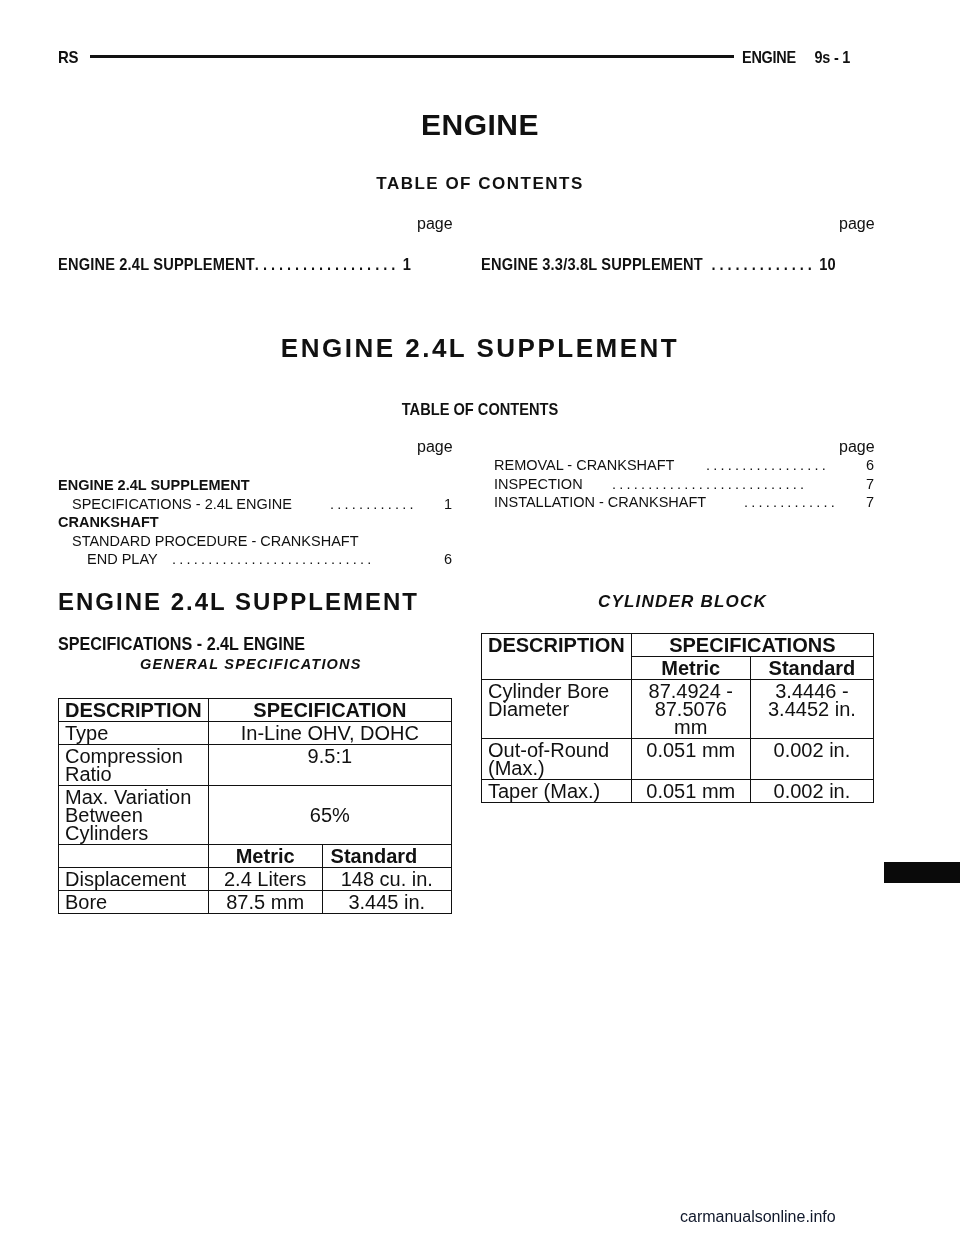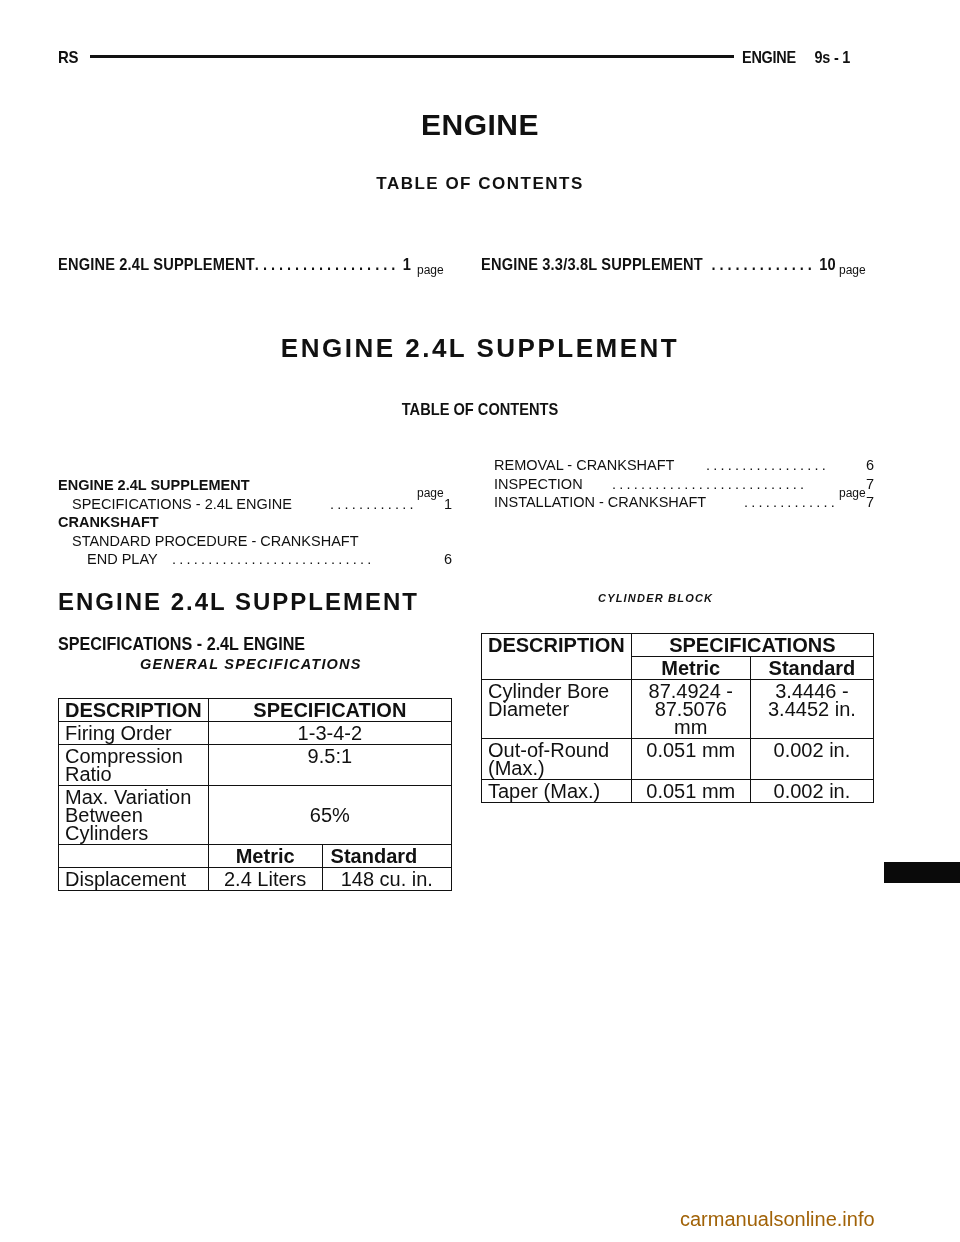--- a/index.html
+++ b/index.html
@@ -7,45 +7,45 @@
   .abs { position:absolute; }
 
   
   .hdr-left { left:58px; top:48px; font-size:17px; font-weight:bold; transform:scaleX(0.88); transform-origin:left; letter-spacing:-0.3px; }
   .hdr-rule { left:90px; top:55px; width:644px; height:3px; background:#111; }
   .hdr-right { left:742px; top:48px; font-size:17px; font-weight:bold; transform:scaleX(0.85); transform-origin:left; letter-spacing:-0.3px; white-space:nowrap; }
   .hdr-right .pg { margin-left:22px; }
 
   .h-main { left:0; width:960px; top:108px; text-align:center; font-size:30px; font-weight:bold; letter-spacing:0.5px; }
   .h-toc { left:0; width:960px; top:174px; text-align:center; font-size:17px; font-weight:bold; letter-spacing:1.5px; }
-  .pagecol { font-size:12px;margin-top:48px; }
+  .pagecol { font-size:16px; }
   .toc-bold { font-size:17px; font-weight:bold; white-space:nowrap; transform:scaleX(0.86); transform-origin:left; letter-spacing:0.2px; }
 
   .h-sup { left:0; width:960px; top:333px; text-align:center; font-size:26px; font-weight:bold; letter-spacing:2.5px; }
   .h-toc2 { left:0; width:960px; top:400px; text-align:center; font-size:17px; font-weight:bold; transform:scaleX(0.86); letter-spacing:0px; }
 
   .toc2 { font-size:14.5px; line-height:18.5px; white-space:nowrap; }
   .toc2 .b { font-weight:bold; }
   .toc2 .row { position:relative; height:18.5px; }
   .toc2 .num { position:absolute; right:0; top:0; }
   .toc2 .dots { position:absolute; top:0; letter-spacing:3.2px; }
 
   .h-sup2 { left:58px; top:588px; font-size:24px; font-weight:bold; letter-spacing:2px; }
   .h-spec { left:58px; top:633px; font-size:19px; font-weight:bold; transform:scaleX(0.85); transform-origin:left; white-space:nowrap; }
   .h-gen { left:140px; top:656px; font-size:14.5px; font-weight:bold; font-style:italic; letter-spacing:1.2px; }
-  .h-cyl { left:598px; top:592px; font-size:11px; font-weight:bold; font-style:italic; letter-spacing:1.2px; }
+  .h-cyl { left:598px; top:592px; font-size:17px; font-weight:bold; font-style:italic; letter-spacing:1.2px; }
 
   table.spec { position:absolute; border-collapse:collapse; font-size:20px; }
   table.spec td { border:1.5px solid #111; padding:2px 6px; vertical-align:top; line-height:18px; }
   table.spec td.c { text-align:center; }
   table.spec td.vc { vertical-align:middle; }
   table.spec td.b { font-weight:bold; }
 
   .tab-marker { left:884px; top:862px; width:76px; height:21px; background:#0a0a0a; }
-  .watermark { left:680px; top:1208px; font-size:20px; color:#a16207;text-align:right; }
+  .watermark { left:680px; top:1208px; font-size:16px; color:#0f172a;text-align:right; }
 </style>
 </head>
 <body>
 
 <div class="abs hdr-left">RS</div>
 <div class="abs hdr-rule"></div>
 <div class="abs hdr-right">
   <span>ENGINE</span><span class="pg">9s - 1</span>
 </div>
 
@@ -111,40 +111,45 @@
       <col style="width:124px">
       <col style="width:130px">
       <col style="width:140px">
     </colgroup>
   <tbody>
       <tr>
     <td class="b">DESCRIPTION</td>
     <td class="b c" colspan="2">SPECIFICATION</td>
   </tr>
   <tr>
-    <td>Firing Order</td>
-    <td class="c" colspan="2">1-3-4-2</td>
+    <td>Type</td>
+    <td class="c" colspan="2">In-Line OHV, DOHC</td>
   </tr>
   <tr>
     <td>Compression Ratio</td>
     <td class="c" colspan="2">9.5:1</td>
   </tr>
   <tr>
     <td>Max. Variation Between Cylinders</td>
     <td class="c vc" colspan="2">65%</td>
   </tr>
   <tr>
     <td></td>
     <td class="b c">Metric</td>
     <td class="b" style="padding-left:8px;">Standard</td>
   </tr>
   <tr>
     <td>Displacement</td>
     <td class="c">2.4 Liters</td>
     <td class="c">148 cu. in.</td>
+  </tr>
+  <tr>
+    <td>Bore</td>
+    <td class="c">87.5 mm</td>
+    <td class="c">3.445 in.</td>
   </tr>
 </tbody>
   </table>
 
 <div class="abs h-cyl">CYLINDER BLOCK</div>
 
 <table class="spec" style="left:481px; top:633px; width:393px;">
   <colgroup>
       <col style="width:129px">
       <col style="width:132px">

